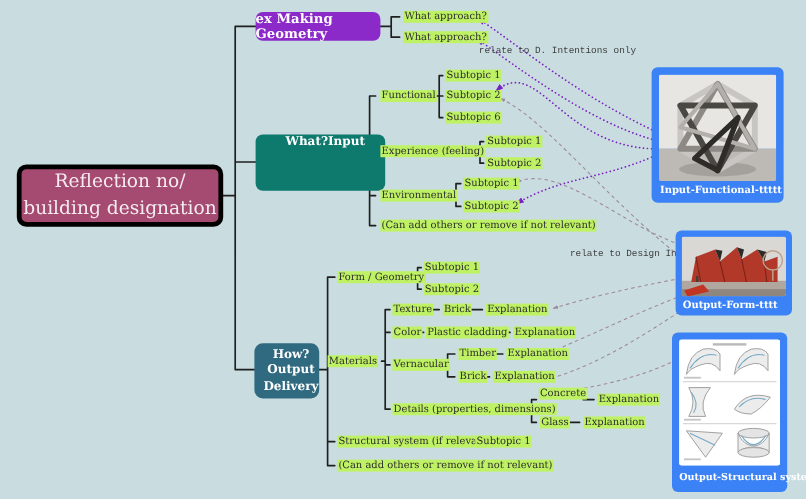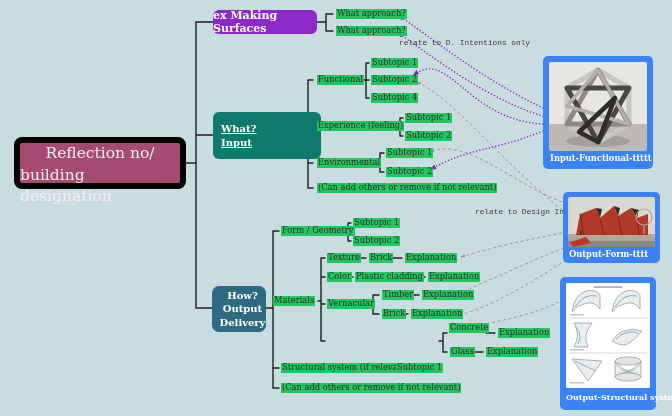--- a/index.html
+++ b/index.html
@@ -1,33 +1,33 @@
 <!DOCTYPE html>
 <html><head>
 <meta charset="utf-8">
 <style>
   html,body{margin:0;padding:0;}
   body{font-family:"DejaVu Serif", serif;}
   #canvas{position:relative;width:672px;height:416px;background:#c9dde1;overflow:hidden;}
   svg.layer{position:absolute;left:0;top:0;}
 
   .lbl{position:absolute;font-size:8.3px;color:#2d2d2d;white-space:nowrap;
-       transform:translateY(-50%);line-height:1.2;background:#22c55e;padding:0 1px;}
+       transform:translateY(-50%);line-height:1.2;background:#bef264;padding:0 1px;}
   .ann{position:absolute;font-size:7.8px;color:#3d3d3d;white-space:nowrap;
        transform:translateY(-50%);font-family:Liberation Mono, monospace;}
 
   .node{position:absolute;color:#fff;border-radius:6px;box-sizing:border-box;}
   .node-root{left:14px;top:137px;width:172px;height:52px;background:#a54a70;
-       border:6px solid #000000;border-radius:8px;display:flex;flex-direction:column;
-       justify-content:flex-start;align-items:center;font-size:15.5px;color:#f5ecf1;line-height:1.4;}
+       border:4px solid #000000;border-radius:8px;display:flex;flex-direction:column;
+       justify-content:center;align-items:center;font-size:15.5px;color:#f5ecf1;line-height:1.4;}
   .node-example{left:213px;top:10px;width:104px;height:24px;background:#8b2ac9;
        display:flex;align-items:center;justify-content:center;font-weight:bold;font-size:11px;}
   .node-input{left:213px;top:112px;width:108px;height:47px;background:#0e7a6d;
-       display:flex;flex-direction:column;justify-content:center;padding-left:8px;
-       font-weight:600;font-size:10px;line-height:1.35;border-radius:6px;text-decoration:underline;}
+       display:flex;flex-direction:row;justify-content:center;padding-left:8px;
+       font-weight:600;font-size:10px;line-height:1.35;border-radius:6px;}
   .node-output{left:212px;top:286px;width:54px;height:46px;background:#2f6a80;
        display:flex;flex-direction:column;justify-content:center;padding-left:7px;
        font-weight:600;font-size:10px;line-height:1.35;border-radius:7px;text-align:center;}
 
   .card{position:absolute;background:#3b82f6;border-radius:5px;box-sizing:border-box;}
   .card-label{position:absolute;color:#ffffff;font-weight:bold;font-size:8.3px;white-space:nowrap;}
   .photo{position:absolute;border-radius:2px;overflow:hidden;}
 </style>
 </head>
 <body>
@@ -77,35 +77,35 @@
       <path marker-end="url(#arrM)" d="M559,302 C534,314 500,322 466,327"></path>
     </g>
   </svg>
 
   <div class="node node-root">
     <span>Reflection no/</span>
     <span>building designation</span>
   </div>
 
   <div class="node node-example">
-    <span>ex Making Surfaces</span>
+    <span>ex Making Geometry</span>
   </div>
   <span class="lbl" style="left:336px;top:14px">What approach?</span>
   <span class="lbl" style="left:336px;top:31px">What approach?</span>
   <span class="ann" style="left:399px;top:43px;background:transparent">relate to D. Intentions only</span>
 
   <div class="node node-input">
     <span>What?</span>
     <span>Input</span>
   </div>
 
   <span class="lbl" style="left:317px;top:80px">Functional</span>
   <span class="lbl" style="left:371px;top:63px">Subtopic 1</span>
   <span class="lbl" style="left:371px;top:80px">Subtopic 2</span>
-  <span class="lbl" style="left:371px;top:98px">Subtopic 4</span>
+  <span class="lbl" style="left:371px;top:98px">Subtopic 6</span>
   <span class="lbl" style="left:317px;top:126px">Experience (feeling)</span>
   <span class="lbl" style="left:405px;top:118px">Subtopic 1</span>
   <span class="lbl" style="left:405px;top:136px">Subtopic 2</span>
   <span class="lbl" style="left:317px;top:163px">Environmental</span>
   <span class="lbl" style="left:386px;top:153px">Subtopic 1</span>
   <span class="lbl" style="left:386px;top:172px">Subtopic 2</span>
   <span class="lbl" style="left:317px;top:188px">(Can add others or remove if not relevant)</span>
 
   <div class="node node-output">
     <span>How?</span>
@@ -121,20 +121,21 @@
   <span class="lbl" style="left:369px;top:258px">Brick</span>
   <span class="lbl" style="left:405px;top:258px">Explanation</span>
   <span class="lbl" style="left:327px;top:277px">Color</span>
   <span class="lbl" style="left:355px;top:277px">Plastic cladding</span>
   <span class="lbl" style="left:428px;top:277px">Explanation</span>
   <span class="lbl" style="left:327px;top:304px">Vernacular</span>
   <span class="lbl" style="left:382px;top:295px">Timber</span>
   <span class="lbl" style="left:422px;top:295px">Explanation</span>
   <span class="lbl" style="left:382px;top:314px">Brick</span>
   <span class="lbl" style="left:411px;top:314px">Explanation</span>
+  <span class="lbl" style="left:327px;top:341px">Details (properties, dimensions)</span>
   <span class="lbl" style="left:449px;top:328px">Concrete</span>
   <span class="lbl" style="left:498px;top:333px">Explanation</span>
   <span class="lbl" style="left:450px;top:352px">Glass</span>
   <span class="lbl" style="left:486px;top:352px">Explanation</span>
   <span class="lbl" style="left:281px;top:368px">Structural system (if relevant)</span>
   <span class="lbl" style="left:396px;top:368px">Subtopic 1</span>
   <span class="lbl" style="left:281px;top:388px">(Can add others or remove if not relevant)</span>
   <span class="ann" style="left:475px;top:212px">relate to Design Intentions</span>
 
   <div class="card" style="left:543px;top:56px;width:110px;height:113px">

